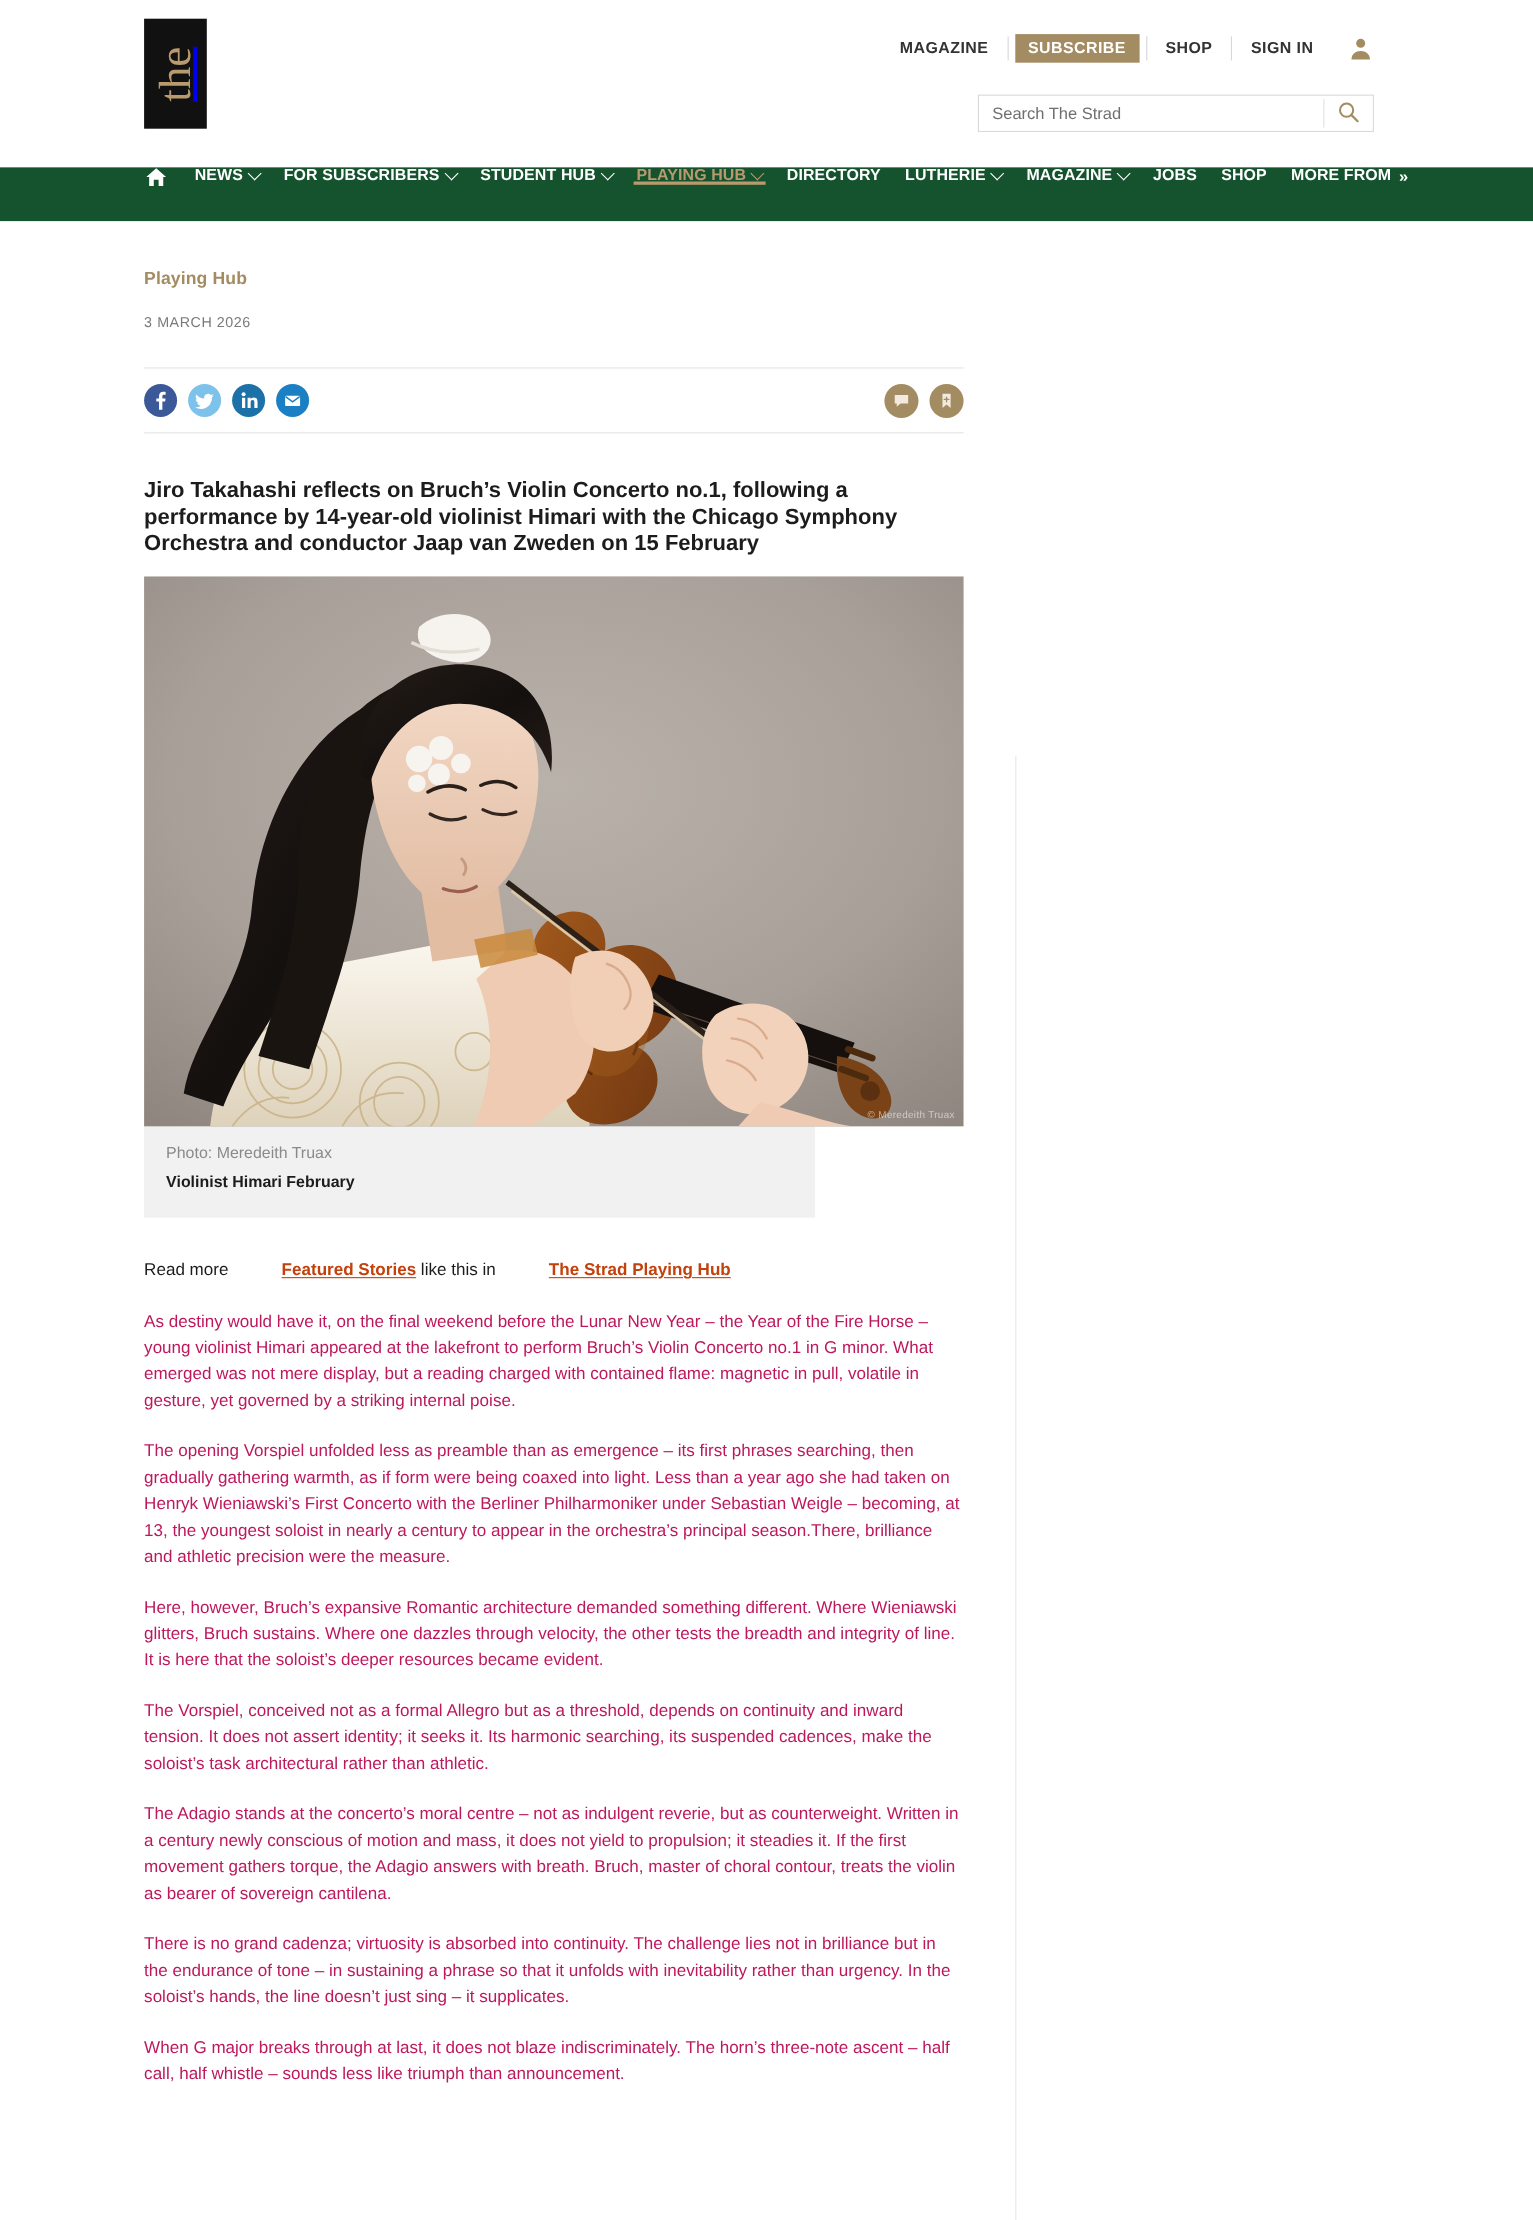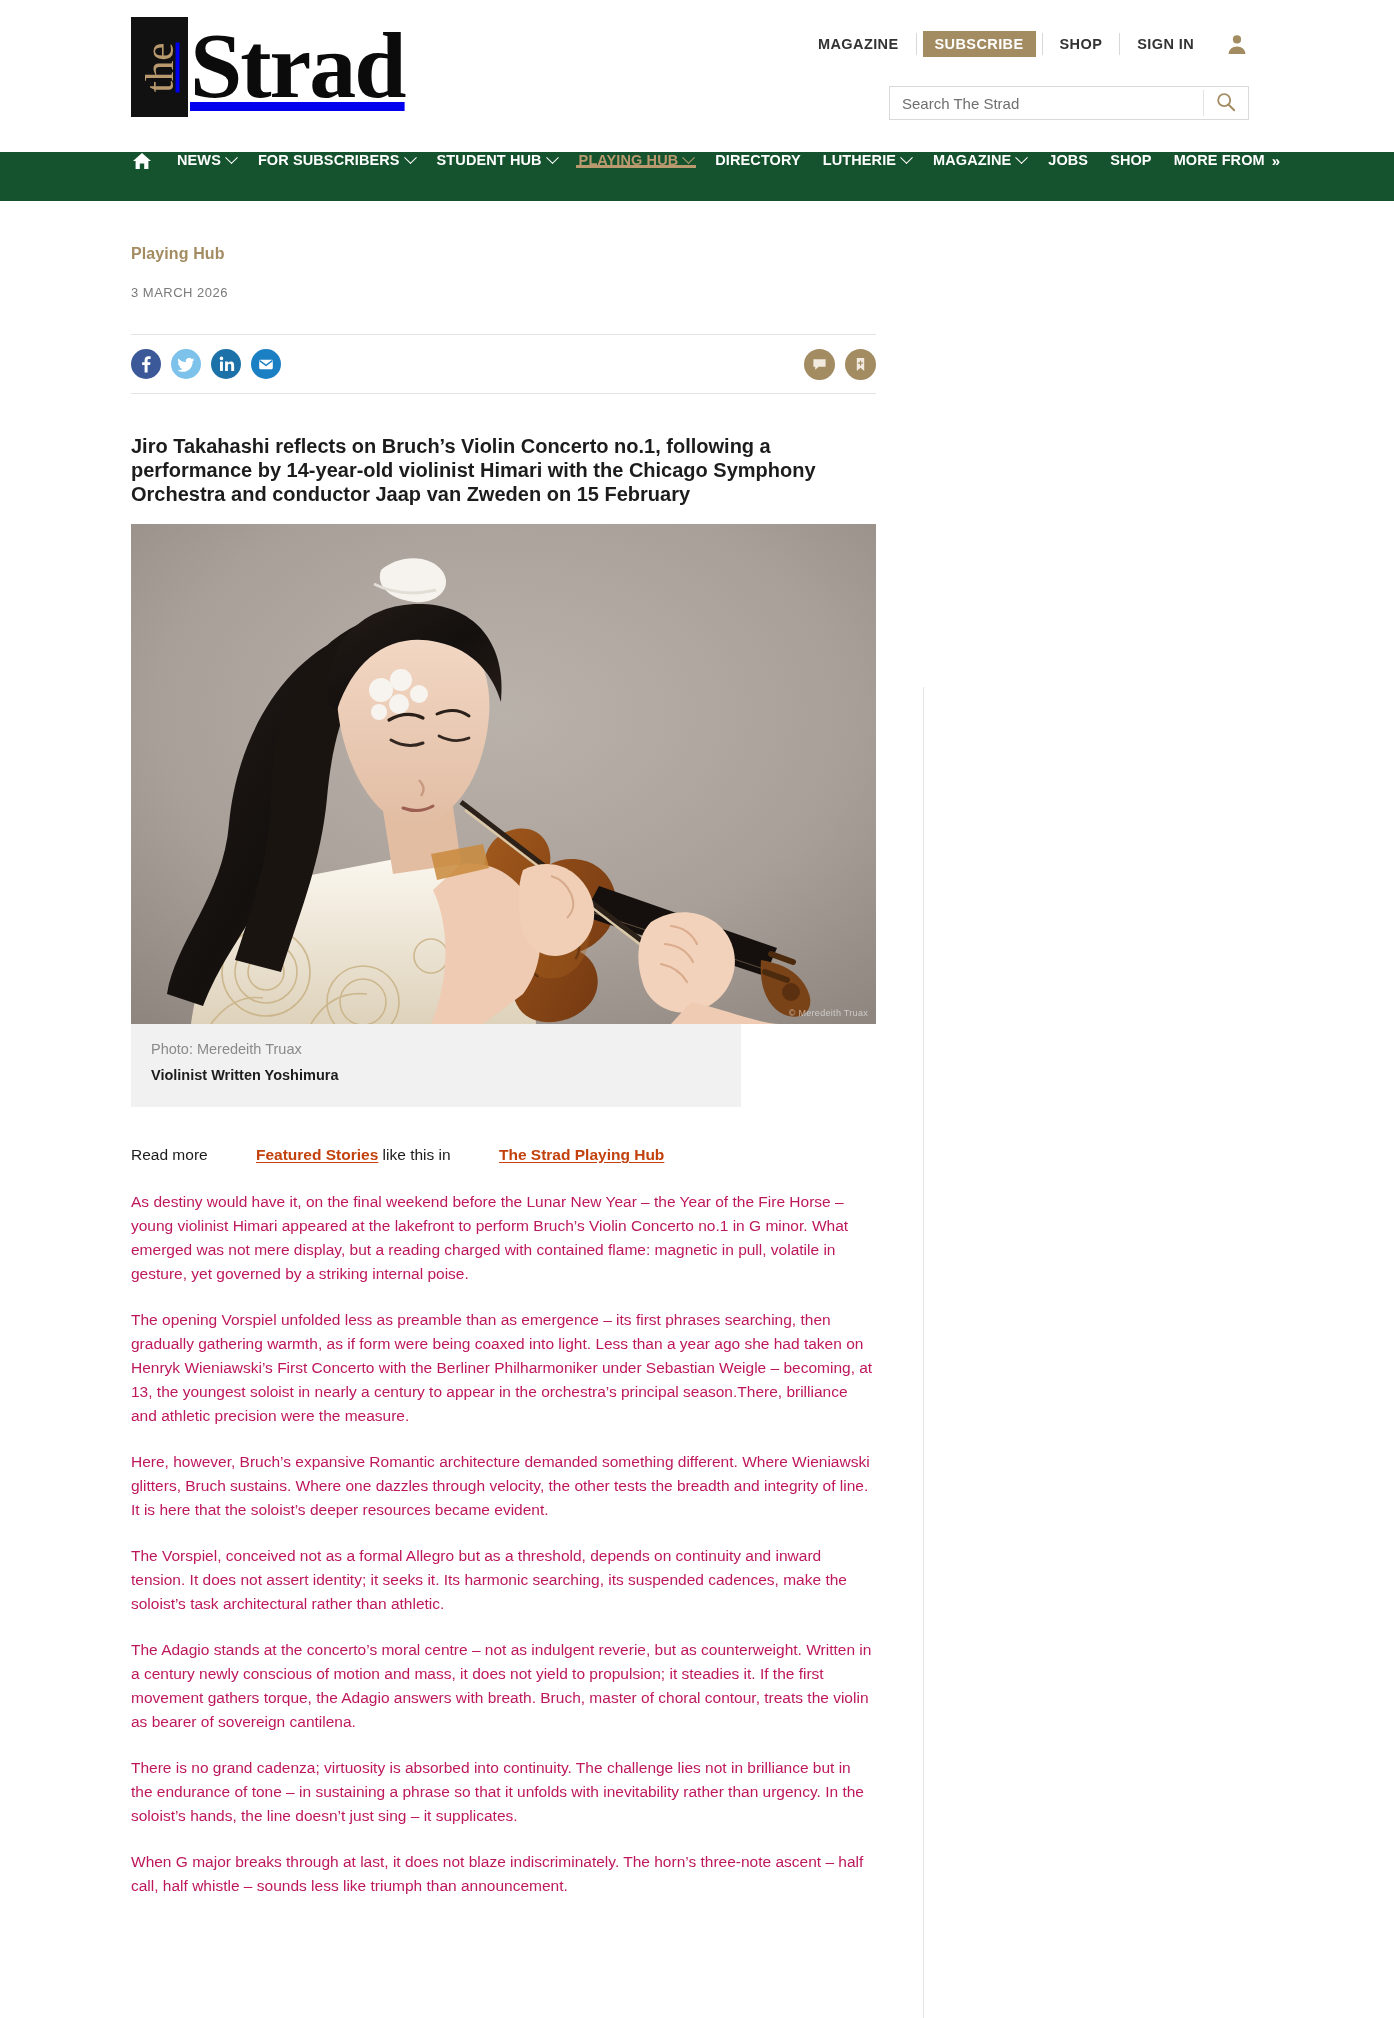--- a/index.html
+++ b/index.html
@@ -280,21 +280,20 @@
 </style>
 </head>
 <body>
 
 <header class="masthead">
 
   <a class="logo-wrap" href="#">
     <span class="logo-the">
       <span>the</span>
     </span>
-    <span class="logo-strad">Strad</span>
   </a>
 
   <nav class="util-nav">
     <a href="#">MAGAZINE</a>
     <span class="util-divider"></span>
     <a href="#" class="util-sub">SUBSCRIBE</a>
     <span class="util-divider"></span>
     <a href="#">SHOP</a>
     <span class="util-divider"></span>
     <a href="#">SIGN IN</a>
@@ -509,21 +508,21 @@
           <path d="M520 398 C548 380 584 388 598 414 C612 440 600 472 574 484 C548 496 520 484 512 460 C504 436 506 412 520 398 Z" fill="#f2d2ba"></path>
           <path d="M540 402 q18 2 26 18 M534 420 q20 2 28 18 M530 440 q18 4 26 18" stroke="#dbab8d" stroke-width="2.2" fill="none" stroke-linecap="round"></path>
           <path d="M560 478 C596 486 630 500 648 500 L540 500 Z" fill="#eecbb2"></path>
 
           <path d="M300 330 L352 320 L358 344 L306 356 Z" fill="#c98a3c" opacity="0.85"></path>
         </svg>
         <span class="watermark">© Meredeith Truax</span>
       </div>
       <figcaption class="caption-box">
         <div class="credit">Photo: Meredeith Truax</div>
-        <div class="capt">Violinist Written Yoshimura</div>
+        <div class="capt">Violinist Himari February</div>
       </figcaption>
     </figure>
 
     <p class="readmore"><span>Read more </span><a href="#">Featured Stories</a><span> like this in </span><a href="#">The Strad Playing Hub</a></p>
 
     <p class="body-p">As destiny would have it, on the final weekend before the Lunar New Year – the Year of the Fire Horse – young violinist Himari appeared at the lakefront to perform Bruch’s Violin Concerto no.1 in G minor. What emerged was not mere display, but a reading charged with contained flame: magnetic in pull, volatile in gesture, yet governed by a striking internal poise.</p>
     <p class="body-p">The opening Vorspiel unfolded less as preamble than as emergence – its first phrases searching, then gradually gathering warmth, as if form were being coaxed into light. Less than a year ago she had taken on Henryk Wieniawski’s First Concerto with the Berliner Philharmoniker under Sebastian Weigle – becoming, at 13, the youngest soloist in nearly a century to appear in the orchestra’s principal season.There, brilliance and athletic precision were the measure.</p>
     <p class="body-p">Here, however, Bruch’s expansive Romantic architecture demanded something different. Where Wieniawski glitters, Bruch sustains. Where one dazzles through velocity, the other tests the breadth and integrity of line. It is here that the soloist’s deeper resources became evident.</p>
     <p class="body-p">The Vorspiel, conceived not as a formal Allegro but as a threshold, depends on continuity and inward tension. It does not assert identity; it seeks it. Its harmonic searching, its suspended cadences, make the soloist’s task architectural rather than athletic.</p>
     <p class="body-p">The Adagio stands at the concerto’s moral centre – not as indulgent reverie, but as counterweight. Written in a century newly conscious of motion and mass, it does not yield to propulsion; it steadies it. If the first movement gathers torque, the Adagio answers with breath. Bruch, master of choral contour, treats the violin as bearer of sovereign cantilena.</p>

